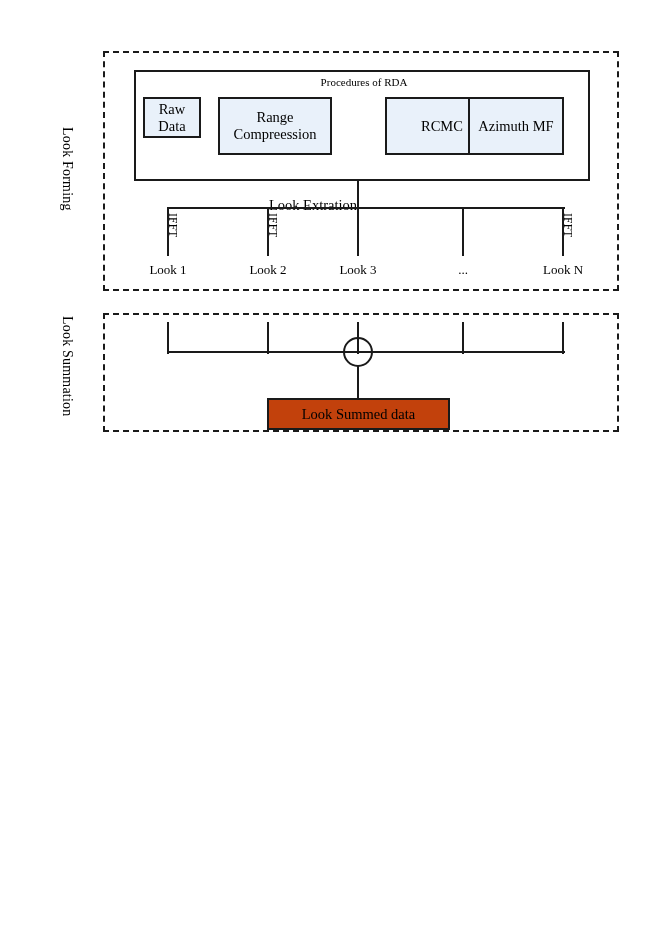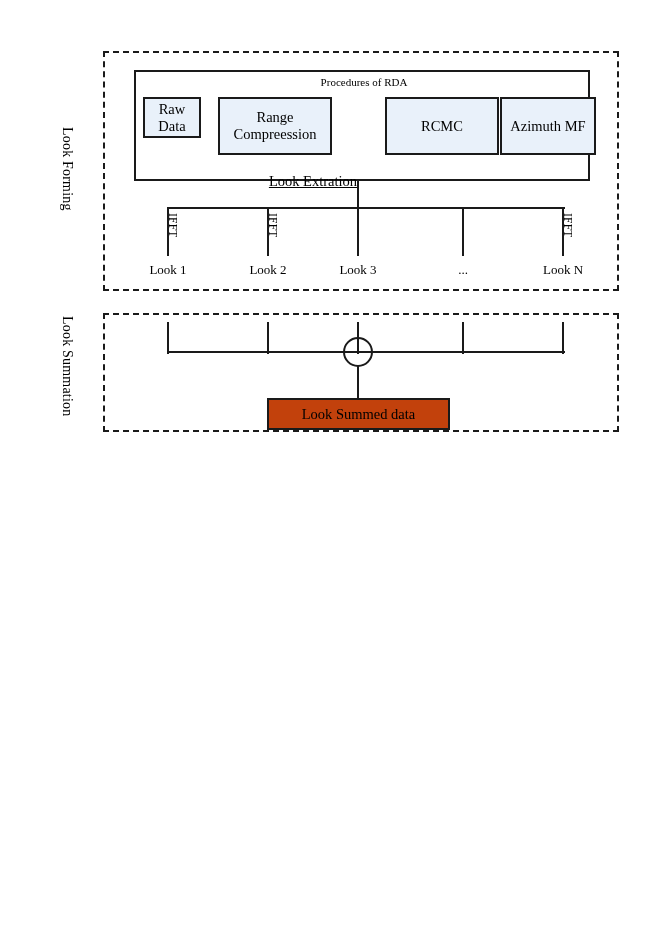--- a/index.html
+++ b/index.html
@@ -93,32 +93,31 @@
     align-items: center;
     justify-content: center;
     text-align: center;
     font-size: 14.5px;
     line-height: 1.15;
     padding: 2px;
   }
   #proc-raw-data      { left: 143px; top: 97px; width: 58px;  height: 41px; }
   #proc-range-compr   { left: 218px; top: 97px; width: 114px; height: 58px; justify-content: center; }
   #proc-rcmc          { left: 345px; top: 97px; width: 114px; height: 58px; margin-left: 40px; }
-  #proc-azimuth-mf    { left: 468px; top: 97px; width: 96px; height: 58px; margin-left: 32px; }
+  #proc-azimuth-mf    { left: 468px; top: 97px; width: 96px; height: 58px; }
 
   
   #look-extraction-label {
     position: absolute;
     left: 238px;
-    top: 173px;
+    top: 197px;
     width: 150px;
     text-align: center;
     font-size: 14.5px;
     white-space: nowrap;
-    text-decoration: underline;
   }
 
   
   .line-h {
     position: absolute;
     background: #1a1a1a;
     height: 2.2px;
   }
   .line-v {
     position: absolute;

